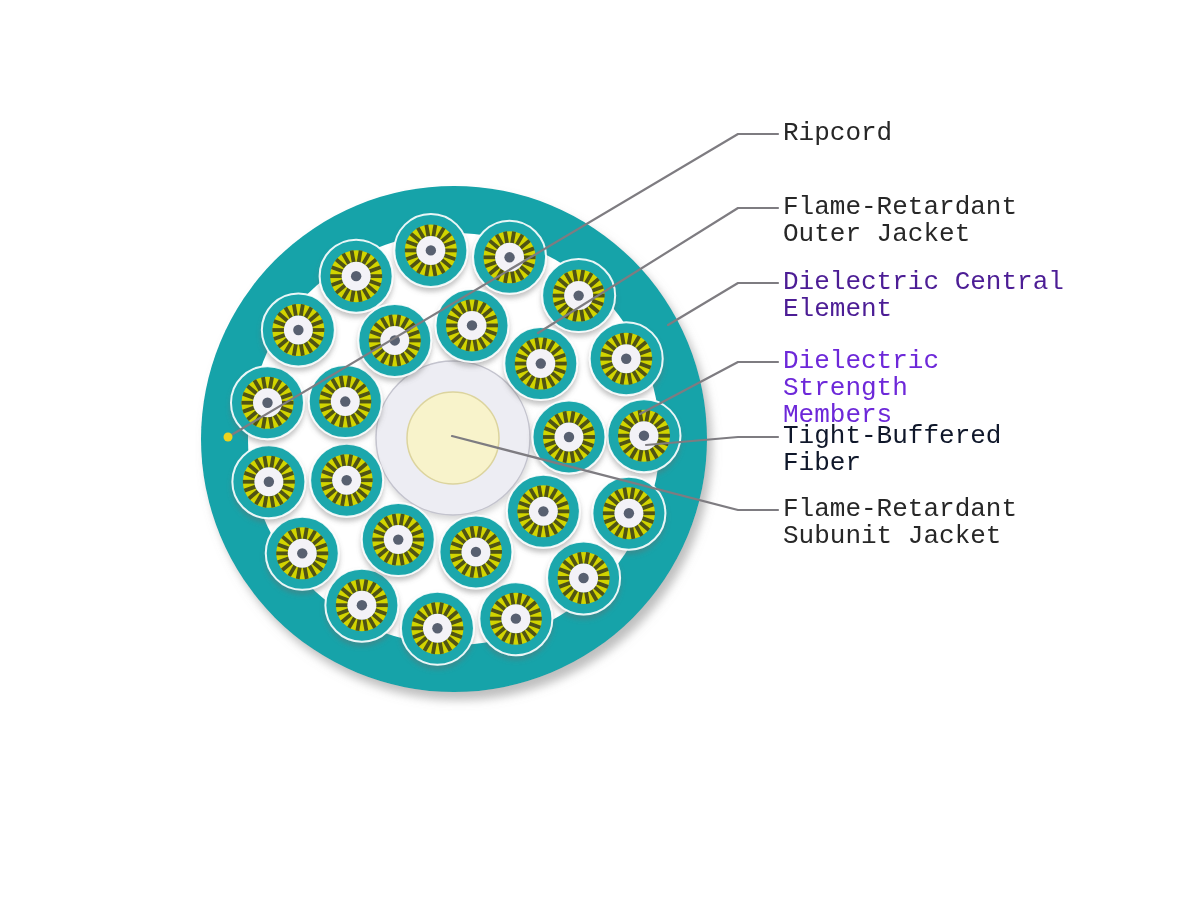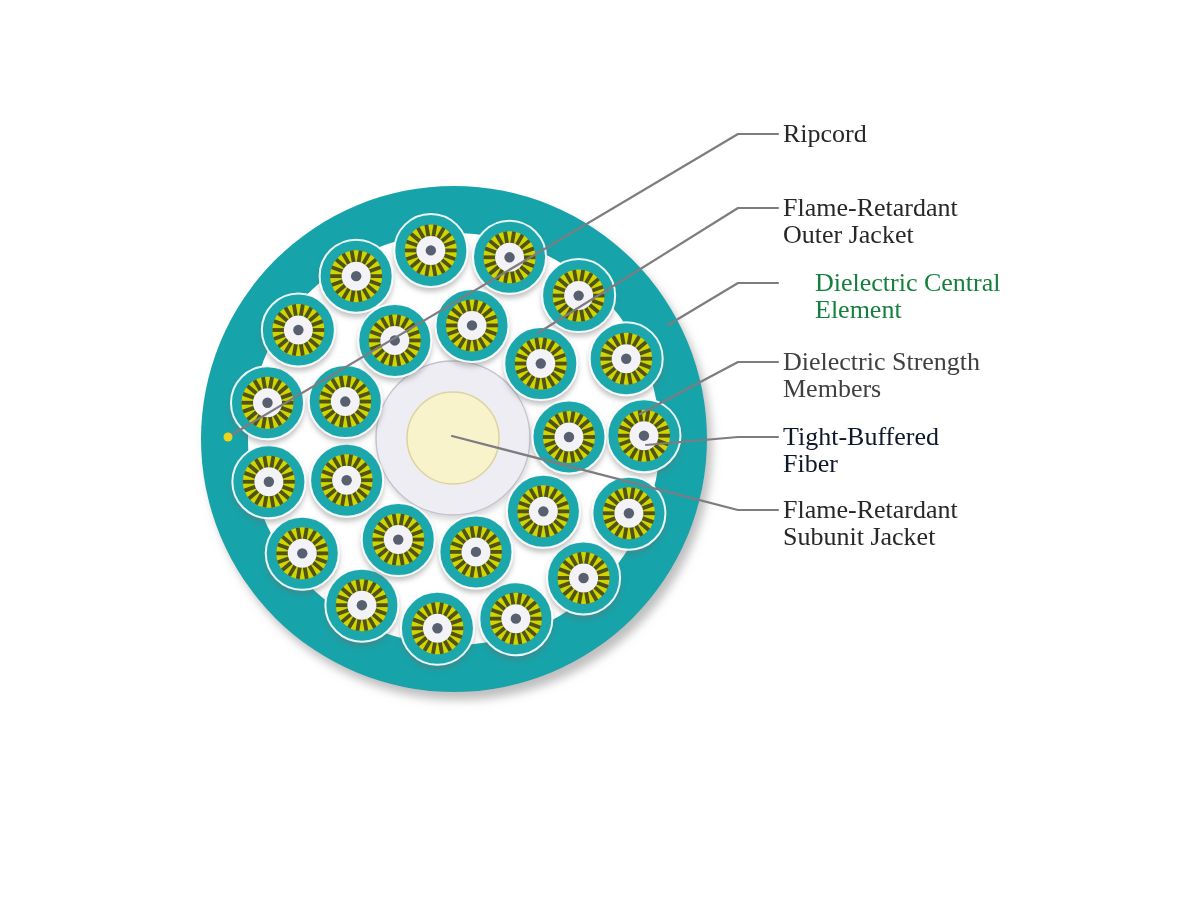--- a/index.html
+++ b/index.html
@@ -1,18 +1,18 @@
 <!DOCTYPE html>
 <html><head>
 <meta charset="utf-8">
 <style>
   html,body{margin:0;padding:0;background:#ffffff;}
   #stage{
     position:relative;width:1068px;height:900px;background:#ffffff;
-    overflow:hidden;font-family:Liberation Serif, serif;
+    overflow:hidden;font-family:Liberation Mono, monospace;
   }
   #diagram-svg{position:absolute;left:0;top:0;}
   .callout-label{
     position:absolute;left:783px;
     font-size:26px;line-height:27px;color:#272727;
     white-space:pre-line;letter-spacing:0px;
   }
 </style>
 </head>
 <body>
@@ -95,22 +95,22 @@
         <polyline points="778,510 738,510 452,436" fill="none" stroke="#7e7c81" stroke-width="2.2" stroke-linejoin="round" stroke-linecap="round"></polyline>
       </g>
   <g id="g-ripcord">
         <circle cx="228" cy="437" r="4.5" fill="#ecd31c"></circle>
       </g>
 </svg>
 
 <div class="callout-label" style="top: 120px; left: 783px; color: rgb(39, 39, 39);">Ripcord</div>
 <div class="callout-label" style="top: 194px; left: 783px; color: rgb(39, 39, 39);">Flame-Retardant
 Outer Jacket</div>
-<div class="callout-label" style="top: 269px; left: 783px; color: #15803d; margin-left: 32px;">Dielectric Central
+<div class="callout-label" style="top: 269px; left: 783px; color: #4c1d95;">Dielectric Central
 Element</div>
-<div class="callout-label" style="top: 348px; left: 783px; color: #404040;">Dielectric Strength
+<div class="callout-label" style="top: 348px; left: 783px; color: #6d28d9;">Dielectric Strength
 Members</div>
 <div class="callout-label" style="top: 423px; left: 783px; color: #0f172a;">Tight-Buffered
 Fiber</div>
 <div class="callout-label" style="top: 496px; left: 783px; color: rgb(39, 39, 39);">Flame-Retardant
 Subunit Jacket</div>
 
 </div>
 
 </body></html>

